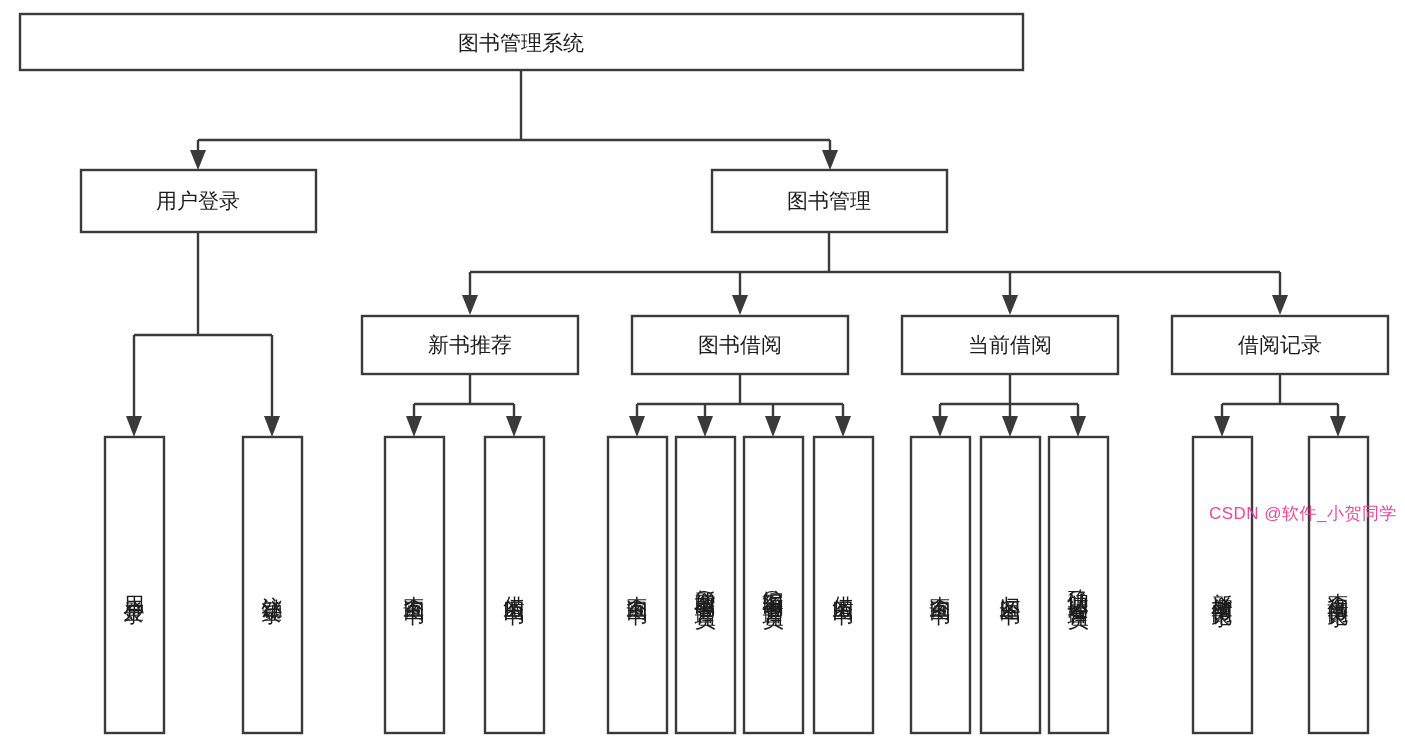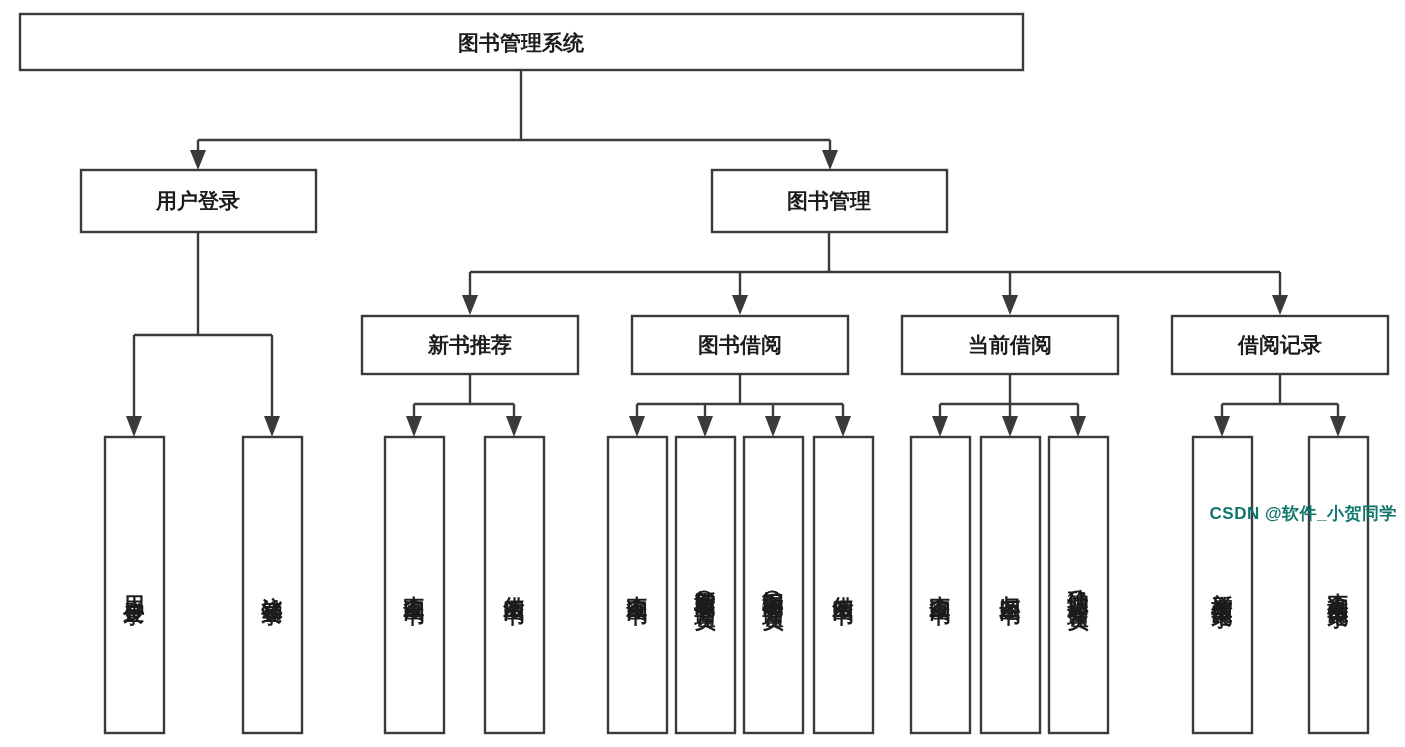--- a/index.html
+++ b/index.html
@@ -11,21 +11,20 @@
     width: 1405px;
     height: 747px;
     font-family: "Liberation Sans", "DejaVu Sans", sans-serif;
     overflow: hidden;
   }
   #diagram-root {
     position: relative;
     width: 1405px;
     height: 529px;
     background: #ffffff;
-    font-weight: bold;
   }
   svg#diagram-svg {
     position: absolute;
     top: 0;
     left: 0;
     width: 1405px;
     height: 747px;
   }
   .node-box {
     fill: #ffffff;
@@ -63,21 +62,21 @@
     letter-spacing: 3px;
     white-space: nowrap;
     pointer-events: none;
   }
   .watermark {
     position: absolute;
     right: 8px;
     bottom: 4px;
     font-family: "Liberation Sans", "DejaVu Sans", sans-serif;
     font-size: 17px;
-    color: #0f766e;
+    color: #ec4899;
     letter-spacing: 0.5px;
     white-space: nowrap;
   }
 </style>
 </head>
 <body>
 
 <div id="diagram-root">
 
   <svg id="diagram-svg" viewBox="0 0 1405 747">

